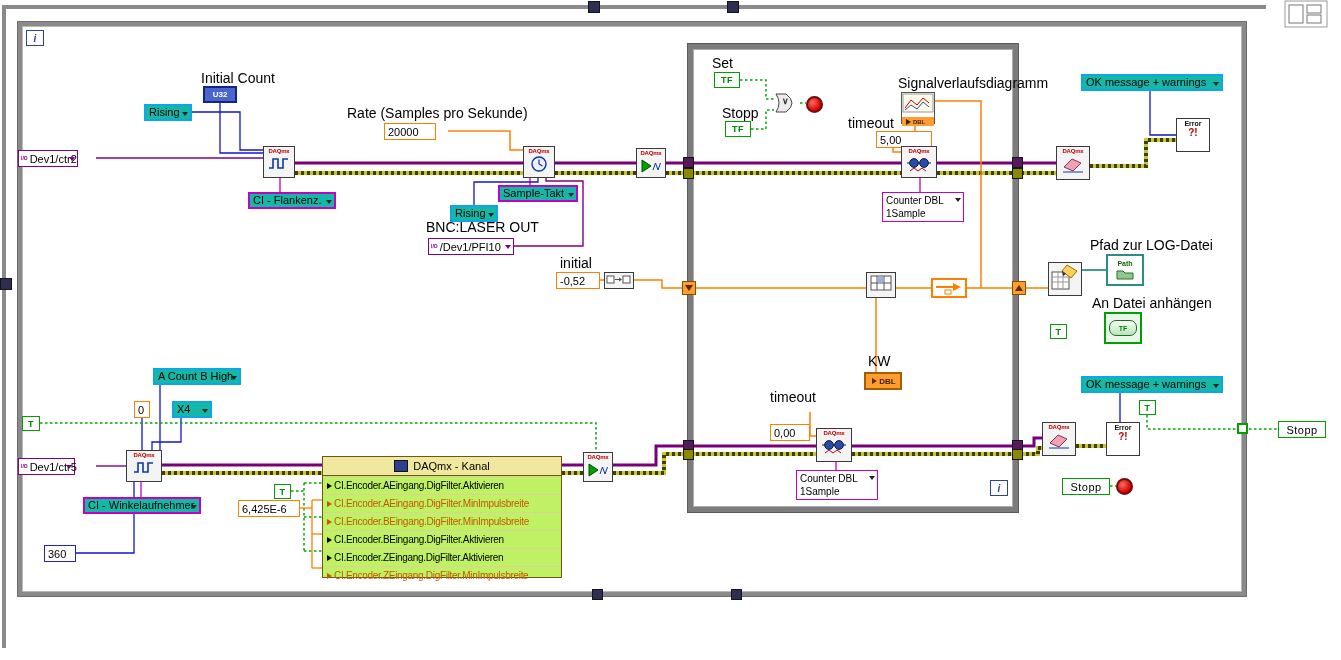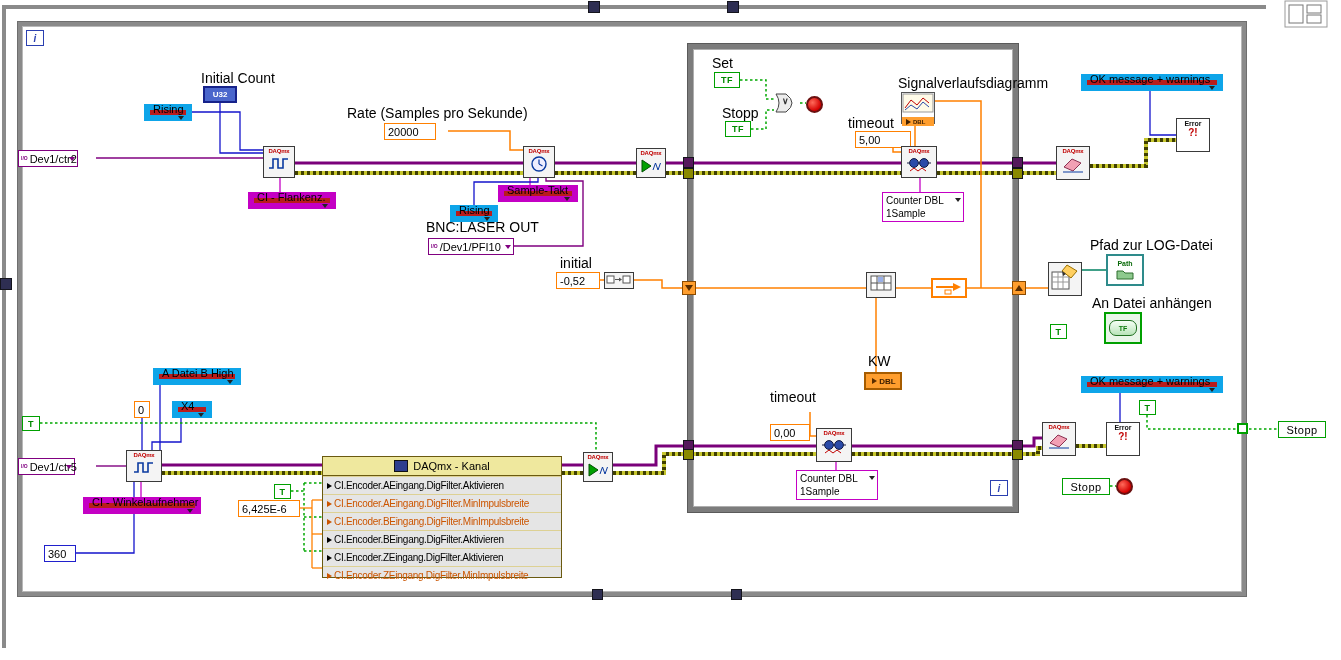--- a/index.html
+++ b/index.html
@@ -15,21 +15,21 @@
         display:flex;align-items:center;justify-content:center;box-sizing:border-box}
   .tun{box-sizing:border-box;border:1px solid #14141c}
   .tun.dark{background:#2e2e52}
   .tun.task{background:#55195c}
   .tun.err{background:#8a8a00}
   .tun.green{background:#fff;border:2px solid #00a000}
   .sr{background:#ff9e2e;border:1px solid #8a4a00;box-sizing:border-box;display:flex;align-items:center;justify-content:center}
   .sr .dn{width:0;height:0;border-left:4px solid transparent;border-right:4px solid transparent;border-top:6px solid #5a2d00}
   .sr .up{width:0;height:0;border-left:4px solid transparent;border-right:4px solid transparent;border-bottom:6px solid #5a2d00}
   
-  .dd{height:17px;background:#b91c1c;border:6px solid #0ea5e9;font-size:11px;display:flex;align-items:flex-end;
+  .dd{height:17px;background:#14b8a6;border:2px solid #0ea5e9;font-size:11px;display:flex;align-items:flex-start;
       padding:0 11px 0 3px;box-sizing:border-box;white-space:nowrap}
   .dd.mag{border-color:#c400c4}
   .tri{position:absolute;right:2px;top:6px;width:0;height:0;border-left:3.5px solid transparent;
        border-right:3.5px solid transparent;border-top:4.5px solid #222}
   .ddm{background:#fff;border:1px solid #c400c4;font-size:10px;line-height:13px;display:flex;flex-direction:column;
        justify-content:center;padding:0 12px 0 3px;box-sizing:border-box;white-space:nowrap}
   .num{height:17px;background:#fff;border:1px solid #ff8000;font-size:11px;display:flex;align-items:center;
        padding:0 3px;box-sizing:border-box;white-space:nowrap}
   .num.blue{border-color:#2020cc}
   .boolc{background:#fff;border:1px solid #00a000;color:#008a00;font-weight:bold;font-size:9px;
@@ -54,21 +54,21 @@
   .cstrip{height:9px;background:#ff9e2e;font-size:6px;font-weight:bold;color:#402000;display:flex;align-items:center;padding-left:2px}
   .pathterm{border:2px solid #2e8b8b;background:#fff;box-sizing:border-box;display:flex;flex-direction:column;align-items:center;justify-content:center;gap:1px}
   .pathterm .pt{font-size:7px;font-weight:bold;color:#0a6a0a;line-height:7px}
   .btnterm{border:2px solid #00a000;background:#e9f6e9;box-sizing:border-box;display:flex;align-items:center;justify-content:center}
   .pill{width:26px;height:14px;border:1px solid #1e6e1e;border-radius:7px;background:linear-gradient(#f6fff6,#b9e4b9);
         font-size:7px;font-weight:bold;color:#0a7a0a;display:flex;align-items:center;justify-content:center}
   .led{border-radius:50%;background:radial-gradient(circle at 35% 35%,#ff6a5a,#d40000 70%);border:2px solid #6a1010;box-sizing:border-box}
   .gate{position:absolute}
   .gate .sym{position:absolute;left:8px;top:4px;font-size:9px;font-weight:bold;color:#333}
   
-  .prop{border:1px solid #6a5a10;background:#e5e5e5;box-sizing:border-box}
+  .prop{border:1px solid #6a5a10;background:#bef264;box-sizing:border-box}
   .prop-head{height:18px;background:#efe89e;border-bottom:1px solid #6a5a10;display:flex;align-items:center;justify-content:center;gap:5px;font-size:11px}
   .prop-ico{width:12px;height:10px;background:#2e3e8e;border:1px solid #111;display:inline-block}
   .prop-row{height:17px;display:flex;align-items:center;font-size:10px;letter-spacing:-.3px;border-top:1px solid #ddd194;
             padding-left:2px;white-space:nowrap;overflow:hidden;color:#000}
   .prop-row.dbl{color:#cc5500}
 </style>
 </head>
 <body>
 
 <div id="canvas">
@@ -294,21 +294,21 @@
         <polyline points="3,15 9,7 15,12 21,5 27,10" stroke="#c00000" fill="none"></polyline>
         <polyline points="3,17 9,12 15,16 21,9 27,14" stroke="#2a4aa8" fill="none"></polyline>
       </svg>
     <div class="cstrip">
         <i class="rarr" style="color:#402000"></i>
         <span>DBL</span>
       </div>
   </div>
 
   <div class="abs lbl" style="left:848px;top:117px">timeout</div>
-  <div class="abs num" style="left:855px;top:131px;width:56px">5,00</div>
+  <div class="abs num" style="left:876px;top:131px;width:56px">5,00</div>
 
   <div class="abs node" style="left:901px;top:146px;width:36px;height:32px">
     <div class="nhead">DAQmx</div>
     <svg width="26" height="18">
         <circle cx="8" cy="8" r="4.4" fill="#2a4aa8" stroke="#101840"></circle>
         <circle cx="18" cy="8" r="4.4" fill="#2a4aa8" stroke="#101840"></circle>
         <path d="M12.4,8 H13.6 M3.6,8 H1 M22.4,8 H25" stroke="#101840" fill="none"></path>
         <polyline points="4,16 8,13 12,16 16,13 20,16" fill="none" stroke="#c00000" stroke-width="1"></polyline>
       </svg>
   </div>
@@ -431,21 +431,21 @@
     <div class="errtext1">Error</div>
     <div class="errtext2">?!</div>
   </div>
 
   <div class="abs boolc" style="left:1062px;top:478px;width:48px;height:17px;font-size:11px;font-weight:normal;color:#000">Stopp</div>
   <div class="abs led" style="left:1116px;top:478px;width:17px;height:17px"></div>
 
   <div class="abs boolc" style="left:1278px;top:421px;width:48px;height:17px;font-size:11px;font-weight:normal;color:#000">Stopp</div>
 
   <div class="abs dd" style="left:153px;top:368px;width:88px">
-    <span>A Datei B High</span>
+    <span>A Count B High</span>
     <i class="tri"></i>
   </div>
   <div class="abs num" style="left:134px;top:401px;width:16px">0</div>
   <div class="abs dd" style="left:172px;top:401px;width:40px">
     <span>X4</span>
     <i class="tri"></i>
   </div>
   <div class="abs boolc" style="left:22px;top:416px;width:18px;height:15px">T</div>
 
   <div class="abs io" style="left:18px;top:458px;width:57px">

